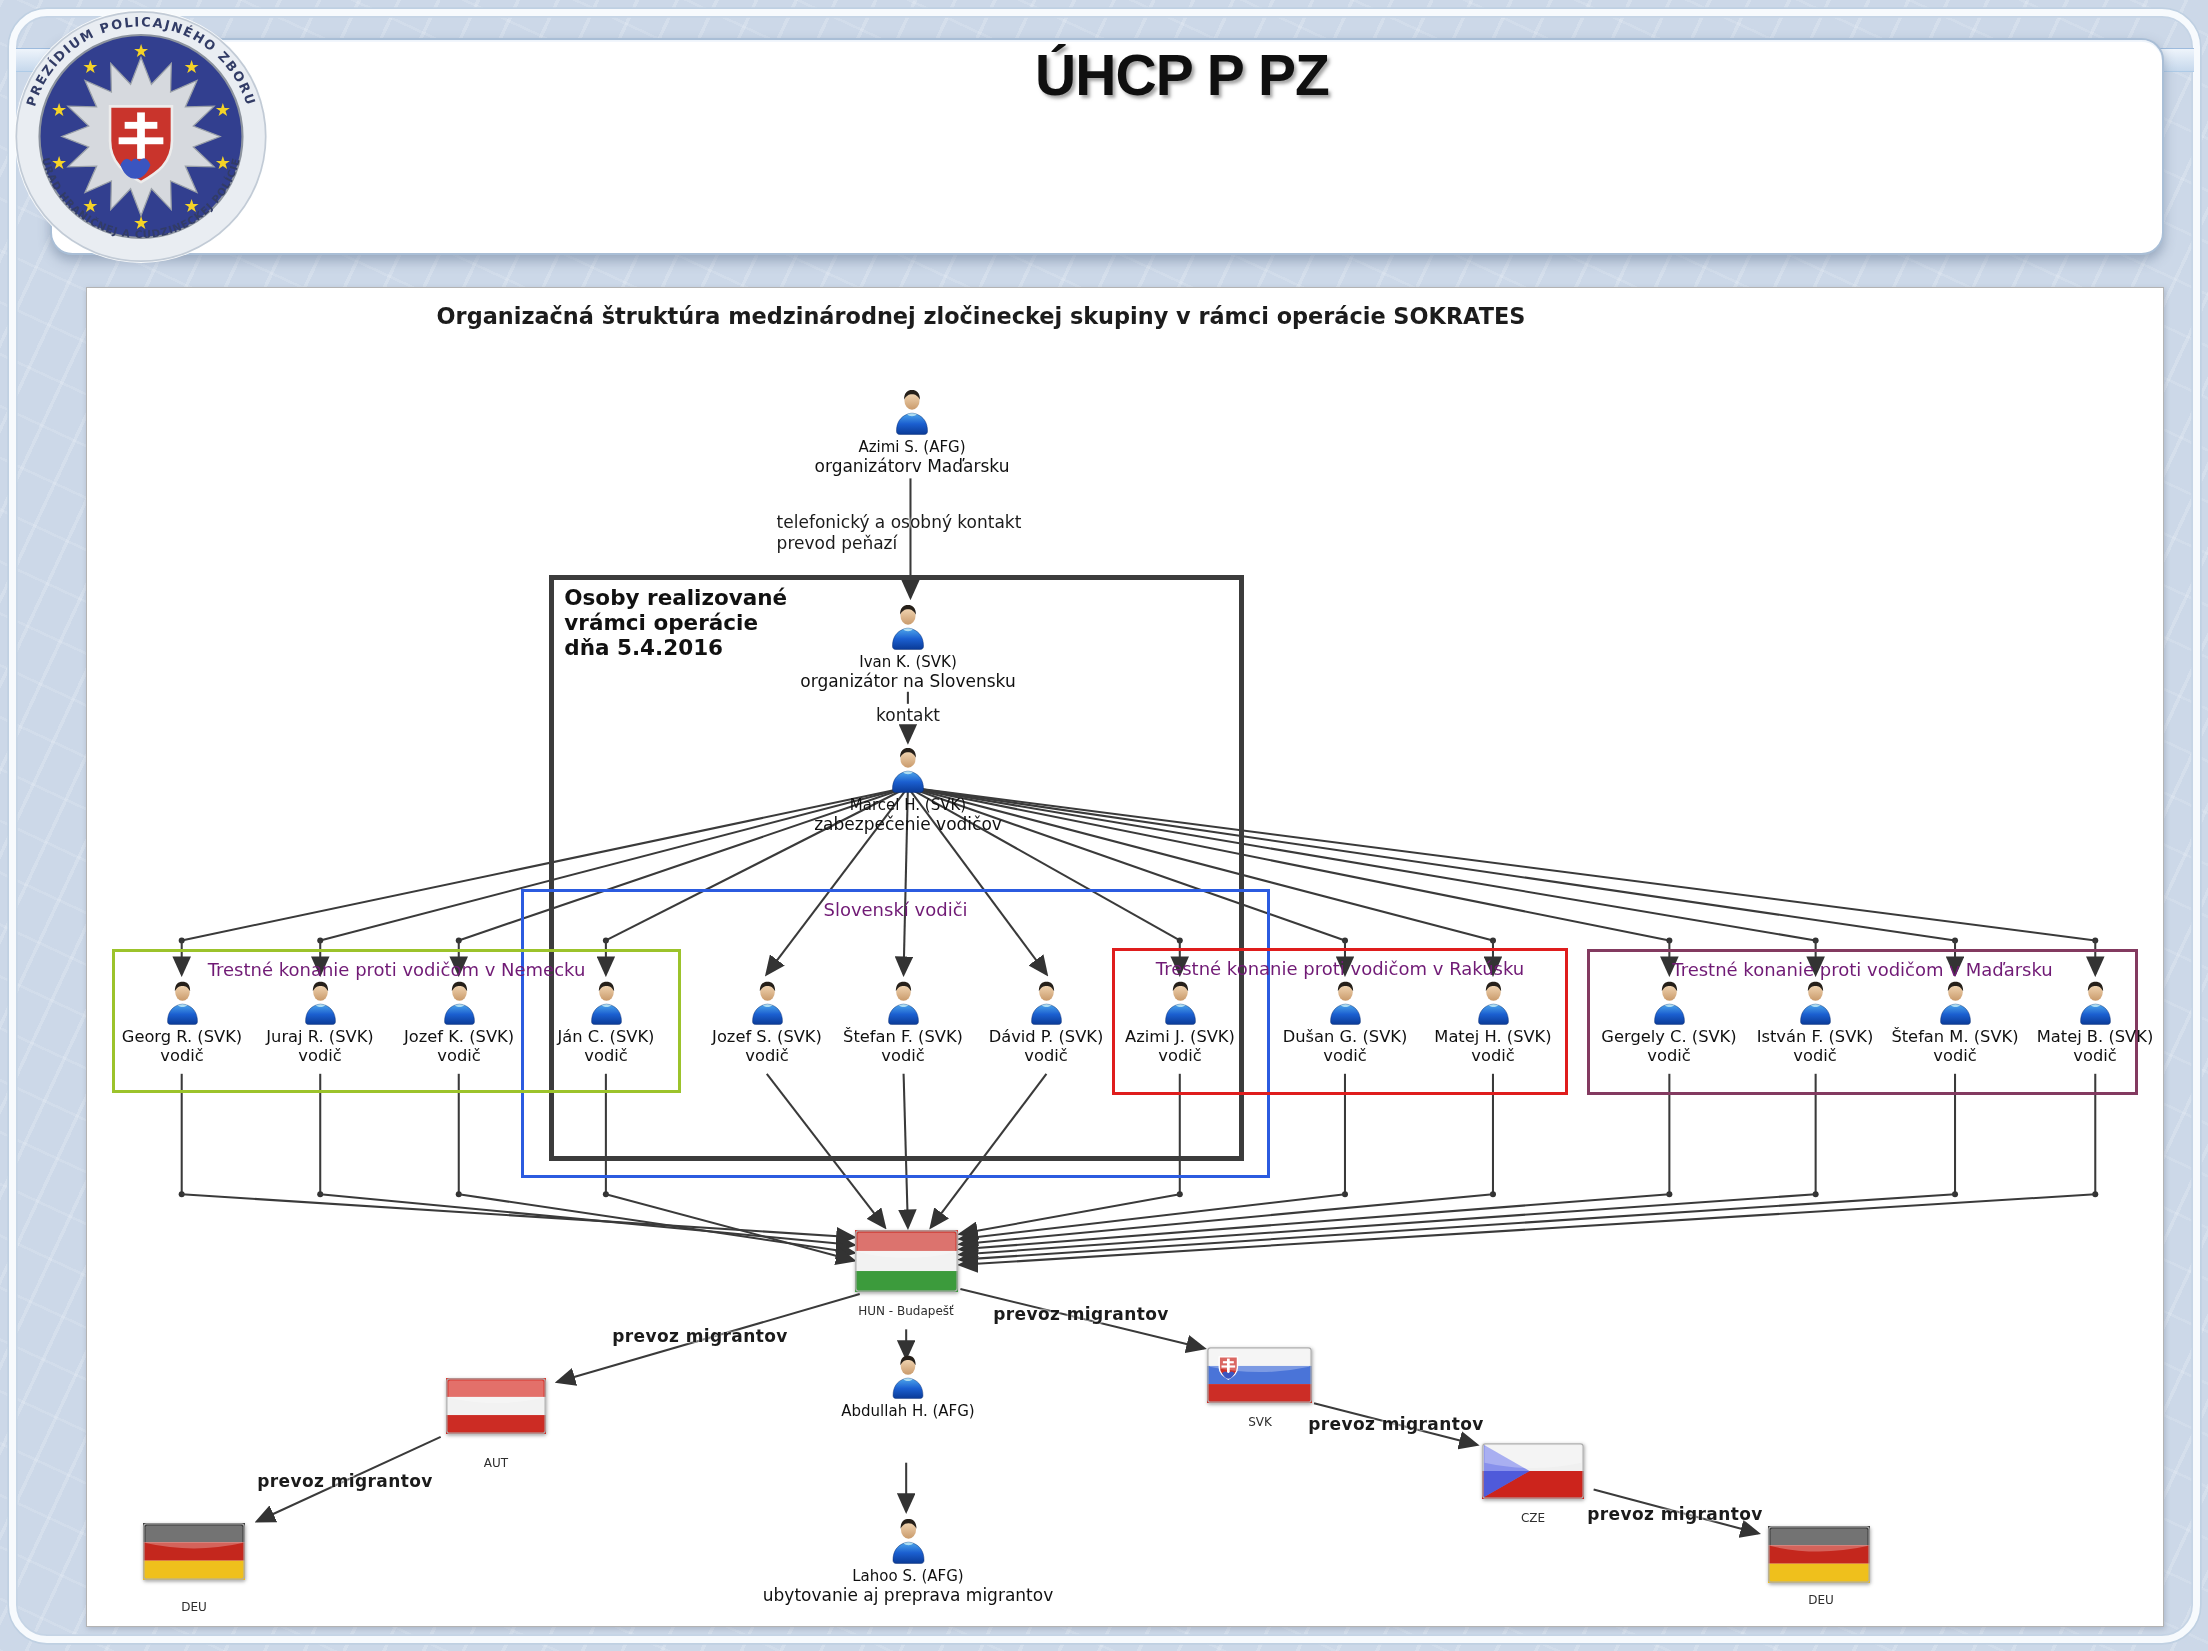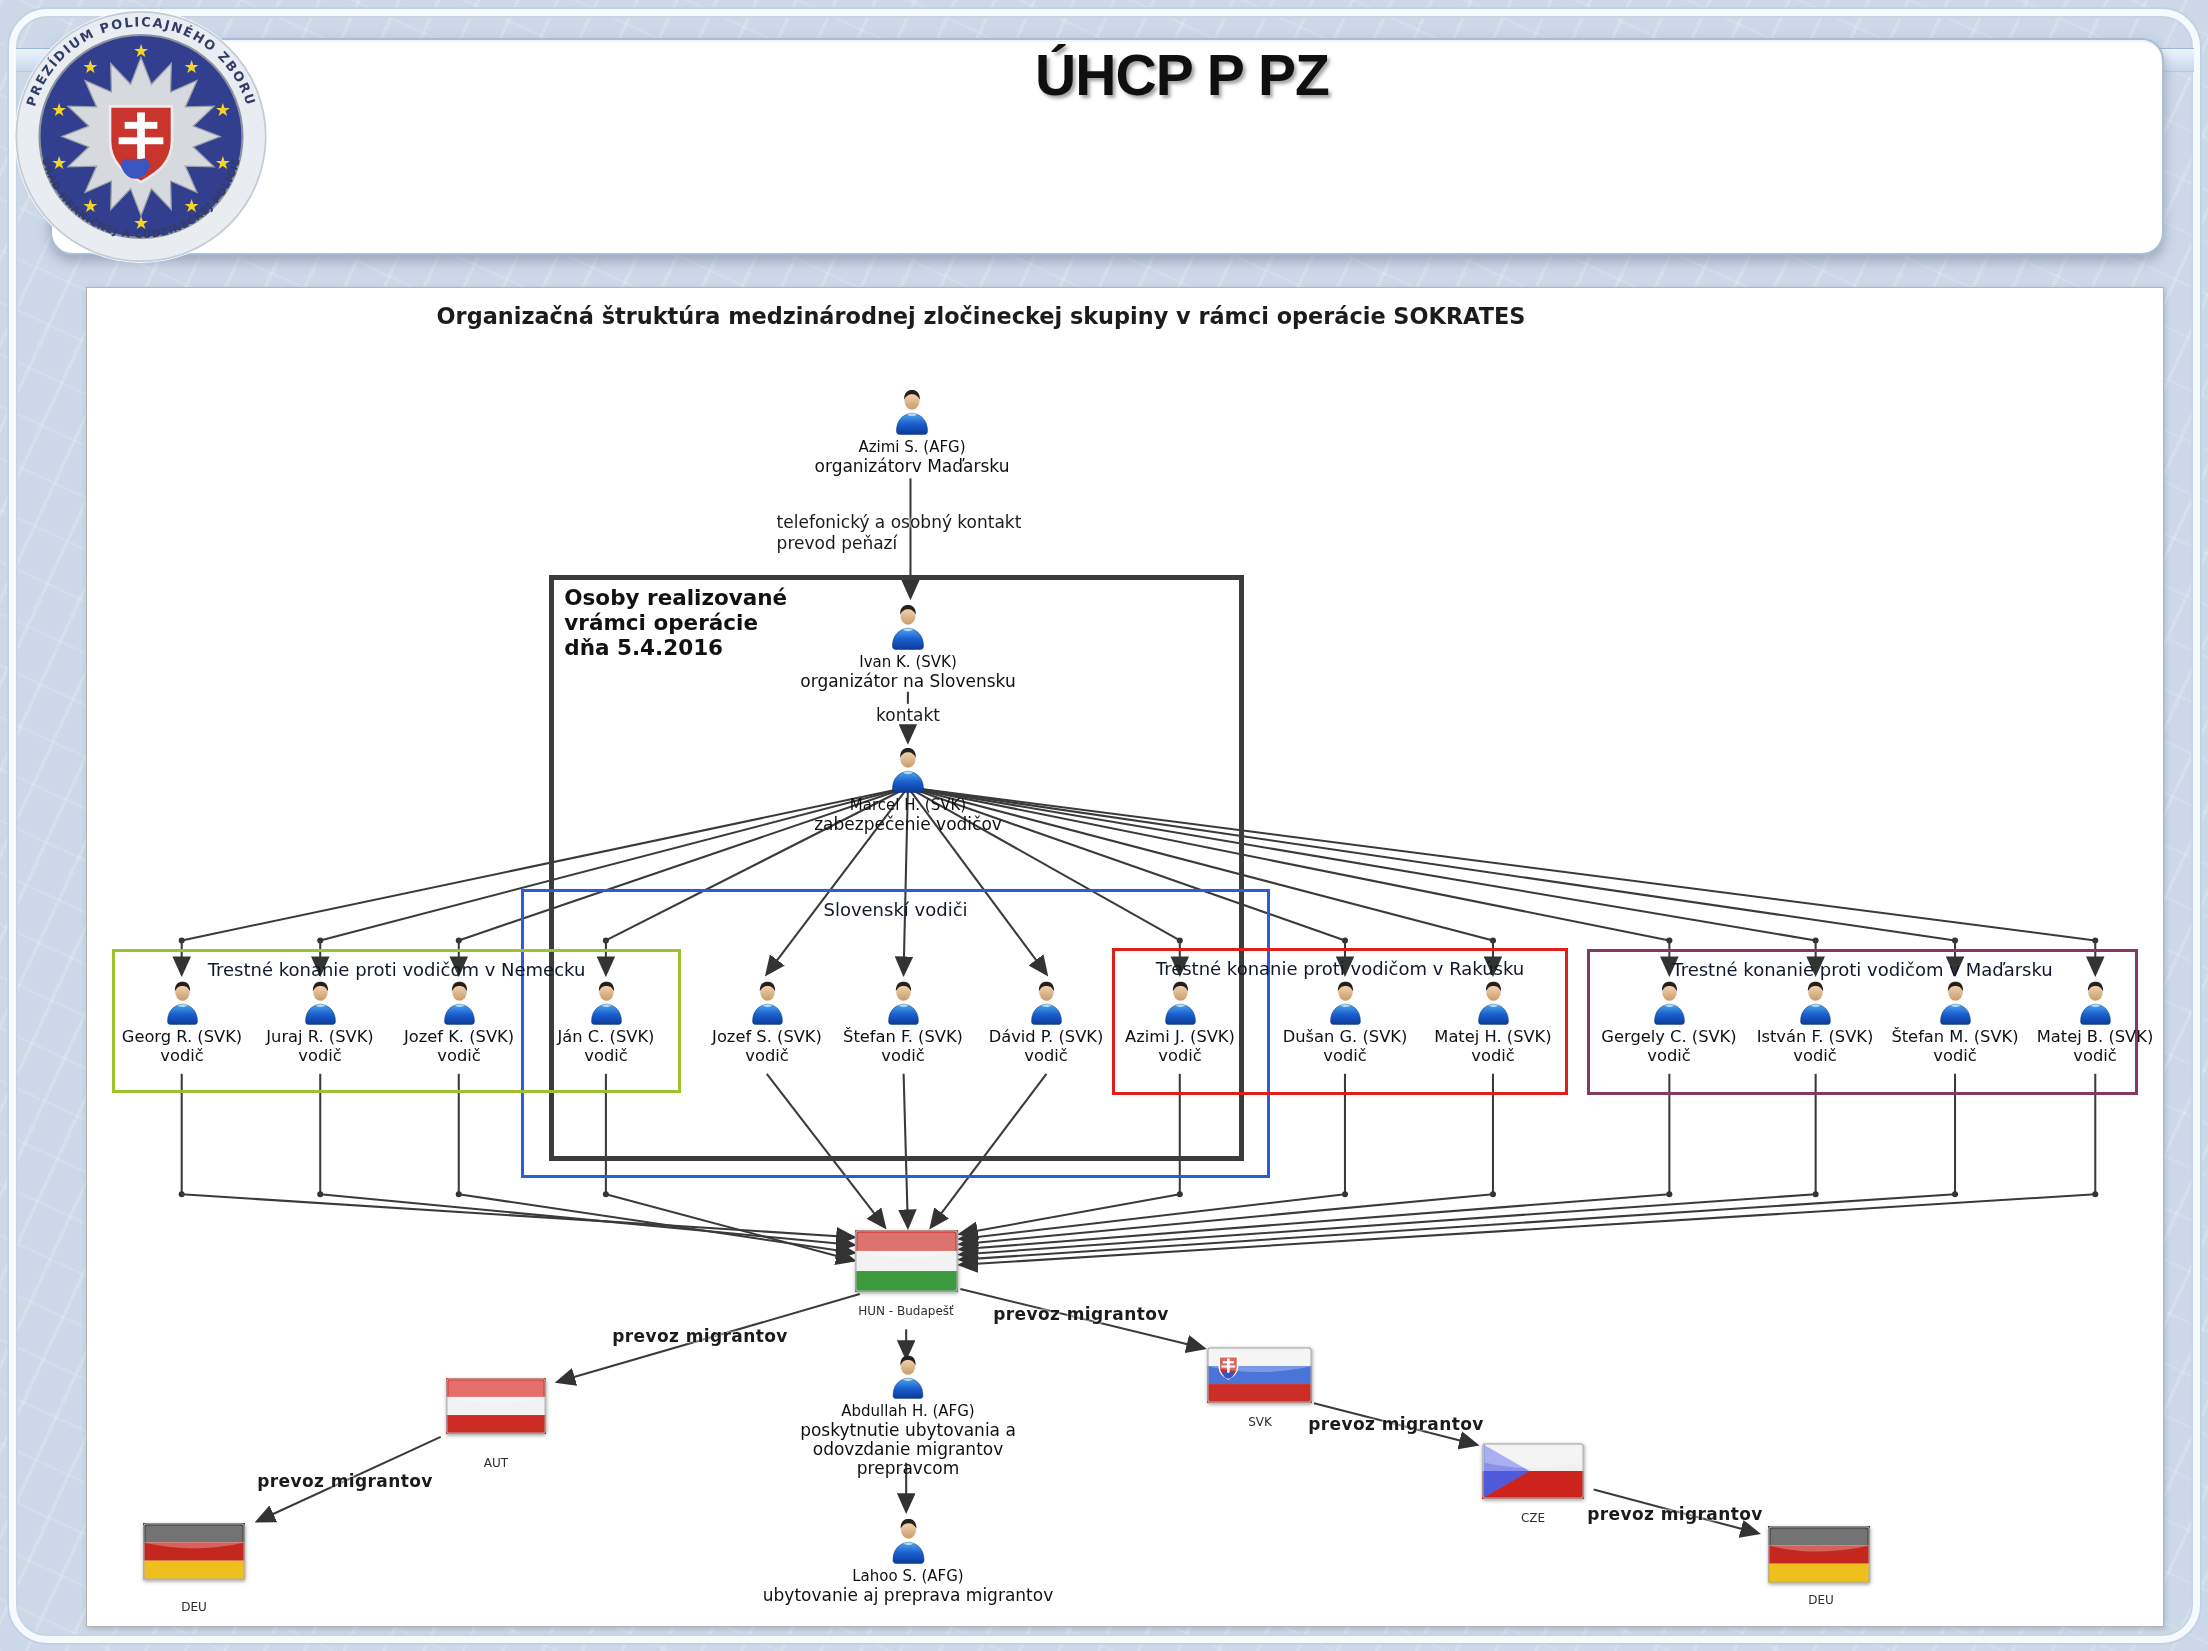--- a/index.html
+++ b/index.html
@@ -41,21 +41,21 @@
     position:absolute;left:86px;top:287px;width:2076px;height:1338px;z-index:2;
     background:#ffffff;border:1.7px solid #b3b3b3;
     box-shadow:0.9px 1.7px 5.2px rgba(120,130,150,.4);
   }
   .dtitle{
     position:absolute;left:981px;top:303px;transform:translateX(-50%);z-index:5;
     font-size:22.4px;font-weight:700;color:#1c1c1c;white-space:nowrap;
   }
   #edges{position:absolute;left:0;top:0;z-index:3;pointer-events:none;}
   .gbox{position:absolute;z-index:4;border-style:solid;background:transparent;}
-  .gbox .gtitle{font-size:18px;color:#0f172a;white-space:nowrap;}
+  .gbox .gtitle{font-size:18px;color:#701a75;white-space:nowrap;}
   .gbox .gtitle.center{text-align:center;margin-top:6.9px;}
   .gbox .gtitle.opbox{
     font-size:21.5px;font-weight:700;line-height:25px;color:#111;
     white-space:pre-line;text-align:left;padding:5.2px 0 0 10.3px;
   }
   .person{position:absolute;transform:translateX(-50%);text-align:center;z-index:5;}
   .person .picon{display:block;margin:0 auto 1.7px auto;}
   .person .pname{font-size:15px;line-height:20px;color:#101010;white-space:nowrap;}
   .person .prole{font-size:17px;line-height:19px;color:#101010;}
   .person.driver .pname,.person.driver .prole{font-size:16.3px;line-height:19px;}
@@ -373,21 +373,20 @@
         <use href="#sym-person"></use>
       </svg>
       <div class="pname">Matej B. (SVK)</div>
       <div class="prole">vodič</div>
     </div>
     <div class="person" style="left:908px;top:1353px;width:296px">
       <svg class="picon" width="42" height="46" viewBox="0 0 54 60">
         <use href="#sym-person"></use>
       </svg>
       <div class="pname">Abdullah H. (AFG)</div>
-      <div class="prole">poskytnutie ubytovania a odovzdanie migrantov prepravcom</div>
     </div>
     <div class="person" style="left:908px;top:1516px;width:370px">
       <svg class="picon" width="43" height="48" viewBox="0 0 54 60">
         <use href="#sym-person"></use>
       </svg>
       <div class="pname">Lahoo S. (AFG)</div>
       <div class="prole">ubytovanie aj preprava migrantov</div>
     </div>
   </div>
 <div id="flags">

